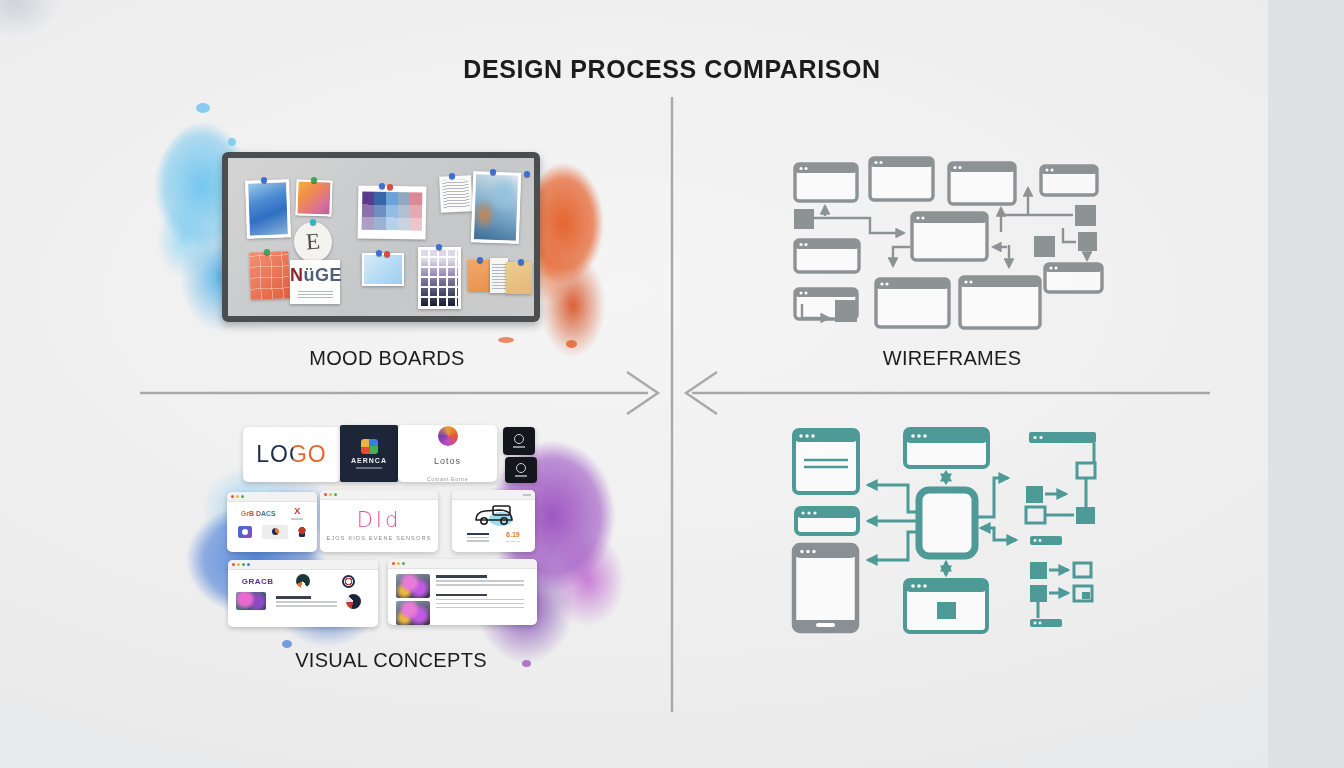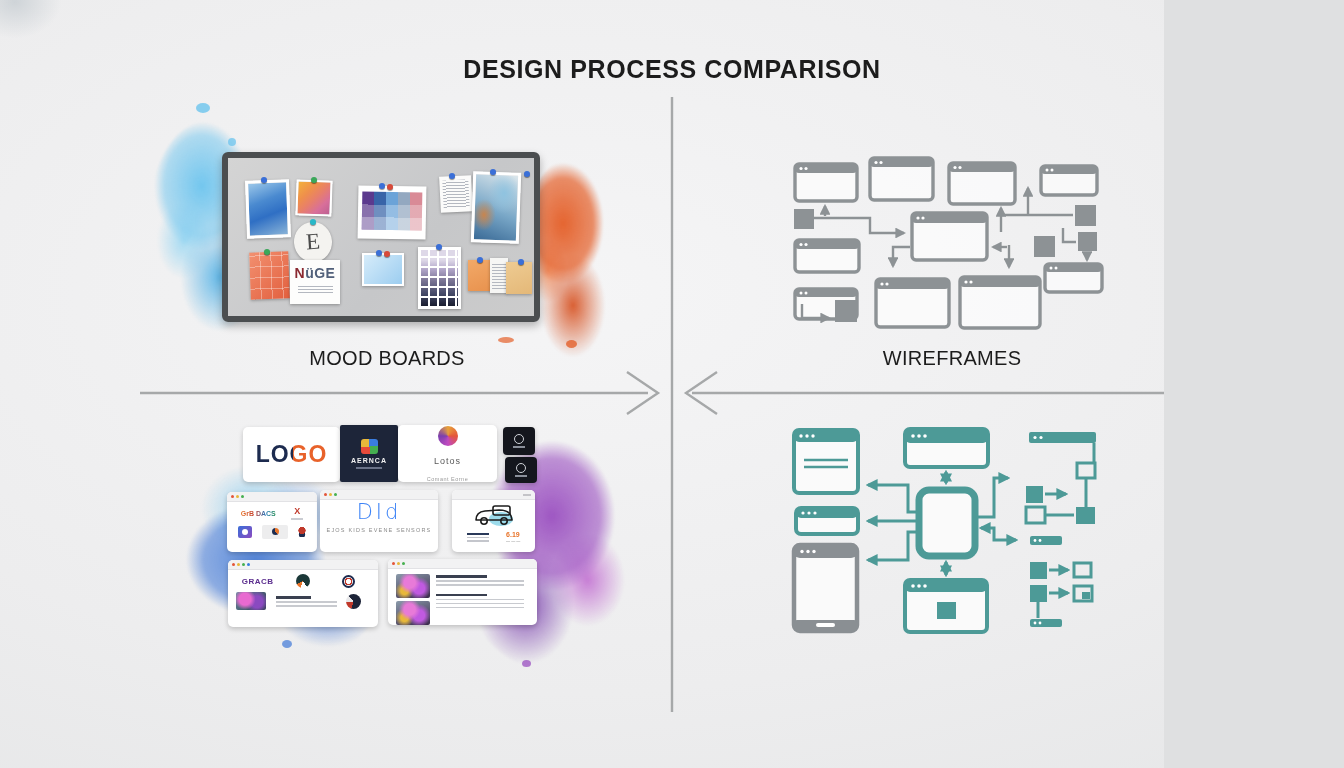--- a/index.html
+++ b/index.html
@@ -1,16 +1,16 @@
 <!DOCTYPE html>
 <html style="--background: #ededee; --text: #1c1c1c; --divider: #a6a8a9; --wireframe-gray: #8d9295; --flow-teal: #4d9a97; --flow-gray: #8a8f93; --splash-sky: #7cc9ec; --splash-orange: #e4602a; --splash-blue: #4a7fd8; --splash-purple: #9a4fc0;"><head>
 <meta charset="utf-8">
 <style>
   html,body{margin:0;padding:0;background:#dfe0e1;}
-  .canvas{position:relative;width:1164px;height:768px;overflow:hidden;
+  .canvas{position:relative;width:1268px;height:768px;overflow:hidden;
     font-family:"Liberation Sans",sans-serif;color:var(--text,#1c1c1c);
     background:radial-gradient(120% 95% at 48% 38%, #f5f5f6 0%, #ededee 55%, #e3e4e5 100%);}
   .corner-smudge{position:absolute;left:-18px;top:-22px;width:110px;height:95px;
     background:radial-gradient(60% 55% at 30% 25%, rgba(150,165,175,.35), transparent 70%);}
   .title{position:absolute;left:0;top:38px;width:1344px;text-align:center;
     font-size:25px;font-weight:700;letter-spacing:.6px;}
   .quad-header{position:absolute;font-size:21px;font-weight:500;text-align:center;letter-spacing:.3px;}
   .caption{position:absolute;font-size:20px;font-weight:400;text-align:center;letter-spacing:.3px;z-index:6;}
   #gd-header{left:222px;top:112px;width:334px;}
   #ux-header{left:782px;top:112px;width:302px;}
@@ -67,41 +67,41 @@
   .mb-photo2{left:244px;top:14px;width:48px;height:71px;border:3px solid #fff;box-sizing:border-box;transform:rotate(2deg);
     background:radial-gradient(55% 45% at 68% 28%, #8fc3e0 0%, rgba(143,195,224,0) 70%),
                radial-gradient(40% 35% at 22% 62%, #c8854e 0%, rgba(200,133,78,0) 70%),
                linear-gradient(200deg,#dde7ec 0%,#7aa8c8 55%,#3a6a96 100%);}
   .mb-orangecard{left:22px;top:94px;width:39px;height:47px;transform:rotate(-2deg);
     background:repeating-linear-gradient(0deg, transparent 0 10px, rgba(255,255,255,.35) 10px 11px),
                repeating-linear-gradient(90deg, transparent 0 10px, rgba(255,255,255,.35) 10px 11px),
                linear-gradient(135deg,#f29070 0%,#e25f3e 100%);}
   .mb-nuge{left:62px;top:102px;width:50px;height:44px;background:#fdfdfc;box-sizing:border-box;
     text-align:center;padding-top:5px;}
-  .mb-nuge .word{font-size:14px;font-weight:700;color:#51607a;letter-spacing:.5px;}
+  .mb-nuge .word{font-size:18px;font-weight:700;color:#51607a;letter-spacing:.5px;}
   .mb-nuge .word::first-letter{color:#8a2830;}
   .mb-nuge .mini-lines{width:70%;height:9px;margin:3px auto 0;}
   .mb-blue{left:134px;top:95px;width:42px;height:33px;border:2px solid #fff;box-sizing:border-box;
     background:linear-gradient(135deg,#d6ecfa 0%,#9ccdf0 100%);}
   .mb-purplegrid{left:190px;top:89px;width:43px;height:62px;background:#fff;box-sizing:border-box;padding:3px;}
   .mb-purplegrid .grid{width:100%;height:100%;
     background:repeating-linear-gradient(0deg, transparent 0 8px, #fff 8px 10px),
                repeating-linear-gradient(90deg, transparent 0 7px, #fff 7px 9px),
                linear-gradient(180deg,#ded8e8 0 18%,#b0a4c8 35%,#7a7494 55%,#454a68 78%,#1a1e30 100%);}
   .mb-tan1{left:240px;top:102px;width:24px;height:31px;background:linear-gradient(160deg,#f2a968,#e8924e);}
   .mb-tanw{left:262px;top:100px;width:18px;height:35px;background:#f6f6f4;box-sizing:border-box;padding:4px 2px;}
   .mb-tan2{left:278px;top:104px;width:26px;height:32px;background:linear-gradient(160deg,#eecb92,#e4b878);}
   .pin{position:absolute;width:6px;height:6px;border-radius:50%;z-index:3;box-shadow:0 1px 1px rgba(0,0,0,.45);}
   .pin-blue{background:#3a6fd8;} .pin-green{background:#3aa85a;} .pin-red{background:#d84a3a;} .pin-teal{background:#28b8c8;}
 
   
   .vc{position:absolute;left:222px;top:422px;width:336px;height:218px;z-index:2;}
   .vcard{position:absolute;background:#fff;border-radius:5px;box-shadow:0 2px 5px rgba(0,0,0,.2);box-sizing:border-box;z-index:2;}
   .vc-logo{left:21px;top:5px;width:97px;height:55px;display:flex;align-items:center;justify-content:center;}
-  .logo-word{font-size:23px;font-weight:700;letter-spacing:1px;
+  .logo-word{font-size:23px;font-weight:400;letter-spacing:1px;
     background:linear-gradient(90deg,#1d2b4f 0 52%,#e8622a 52%);
     -webkit-background-clip:text;background-clip:text;color:transparent;}
   .vc-dark{left:118px;top:3px;width:58px;height:57px;background:#1d2539;border-radius:2px;
     display:flex;flex-direction:column;align-items:center;justify-content:center;gap:3px;}
   .quad-logo{width:17px;height:15px;border-radius:3px;
     background:conic-gradient(from 0deg at 50% 50%, #3a7de0 0 25%, #46b050 25% 50%, #e84a3a 50% 75%, #e8b83a 75%);}
   .vc-dark .name{color:#f2f2f2;font-size:7px;font-weight:700;letter-spacing:1px;}
   .vc-dark .subline{width:26px;height:2px;background:#6a7288;}
   .vc-lotos{left:176px;top:3px;width:99px;height:57px;display:flex;flex-direction:column;align-items:center;justify-content:center;gap:10px;}
   .lotos-logo{width:20px;height:20px;border-radius:50%;
@@ -126,21 +126,21 @@
   .x-logo .tick{display:block;width:12px;height:1.5px;background:#caccd2;margin:2px auto 0;}
   .vc-d .row2{display:flex;align-items:center;justify-content:space-around;padding:3px 6px;}
   .thumb-badge{width:14px;height:12px;border-radius:2px;background:linear-gradient(135deg,#3a6fd8,#8a4ac0);
     display:flex;align-items:center;justify-content:center;}
   .thumb-badge i{width:6px;height:6px;border-radius:50%;background:#fff;display:block;}
   .thumb-gray{width:26px;height:14px;background:#ededee;border-radius:2px;display:flex;align-items:center;justify-content:center;gap:2px;}
   .thumb-gray i{width:7px;height:7px;border-radius:50%;background:conic-gradient(#e8742a 0 40%, #1d2b4f 40%);display:block;}
   .thumb-mark{width:8px;height:10px;background:radial-gradient(circle at 50% 35%, #c0392b 0 45%, transparent 50%),
     radial-gradient(circle at 50% 75%, #1d2b4f 0 35%, transparent 42%);}
   .vc-e{left:98px;top:68px;width:118px;height:62px;text-align:center;}
-  .dia-word{font-size:21px;font-weight:300;letter-spacing:3px;color:#3b82f6;
+  .dia-word{margin-top:8px;font-size:21px;font-weight:300;letter-spacing:3px;color:#ec4899;
     font-family:"DejaVu Sans",sans-serif;}
   .dia-sub{margin-top:3px;font-size:5.5px;color:#8a8a8a;letter-spacing:1.2px;text-transform:uppercase;}
   .vc-f{left:230px;top:68px;width:83px;height:62px;}
   .vc-f .sketch{display:flex;justify-content:center;padding-top:3px;}
   .vc-f .fact{display:flex;justify-content:space-around;align-items:center;padding:2px 6px 0;}
   .stack{display:flex;flex-direction:column;gap:2px;}
   .stack b{display:block;width:22px;height:2px;background:#2a3a5a;}
   .stack i{display:block;width:22px;height:1.5px;background:#c4c6cc;}
   .price{font-size:7px;font-weight:800;color:#e8742a;}
   .price small{display:block;font-size:4px;color:#555;font-weight:400;}
@@ -184,20 +184,21 @@
       <line x1="672" y1="97" x2="672" y2="712"></line>
       <line x1="140" y1="393" x2="648" y2="393"></line>
       <polyline points="627,372 658,393 627,414"></polyline>
       <line x1="692" y1="393" x2="1210" y2="393"></line>
       <polyline points="717,372 686,393 717,414"></polyline>
     </g>
   </svg>
 
   <div class="caption" id="wf-caption">WIREFRAMES</div>
   <div class="caption" id="mood-caption">MOOD BOARDS</div>
+  <div class="caption" id="vc-caption">VISUAL CONCEPTS</div>
 
   <div class="splash splash-mb-blue"></div>
   <div class="drop" style="left:196px;top:103px;width:14px;height:10px;background:rgba(108,196,238,.8);"></div>
   <div class="drop" style="left:228px;top:138px;width:8px;height:8px;background:rgba(108,196,238,.75);"></div>
   <div class="splash splash-mb-orange"></div>
   <div class="drop" style="left:566px;top:340px;width:11px;height:8px;background:rgba(228,96,42,.8);"></div>
   <div class="drop" style="left:498px;top:337px;width:16px;height:6px;background:rgba(228,96,42,.7);"></div>
 
   <div class="mb-frame">
     <div class="mb-item mb-surf"></div>

